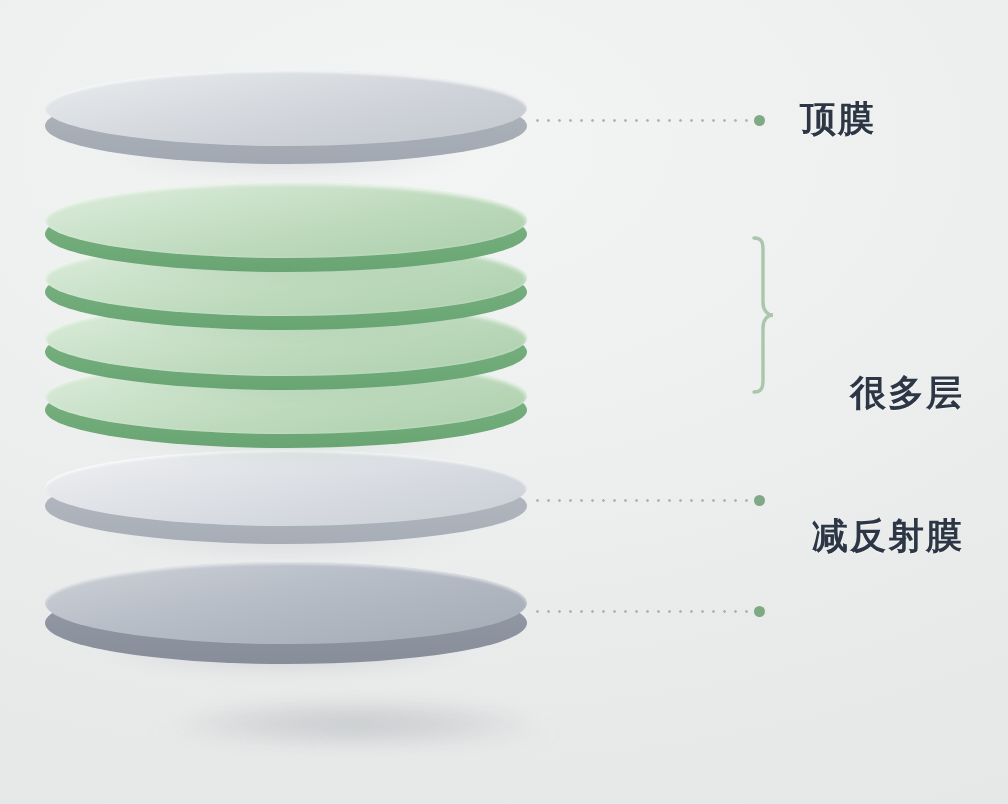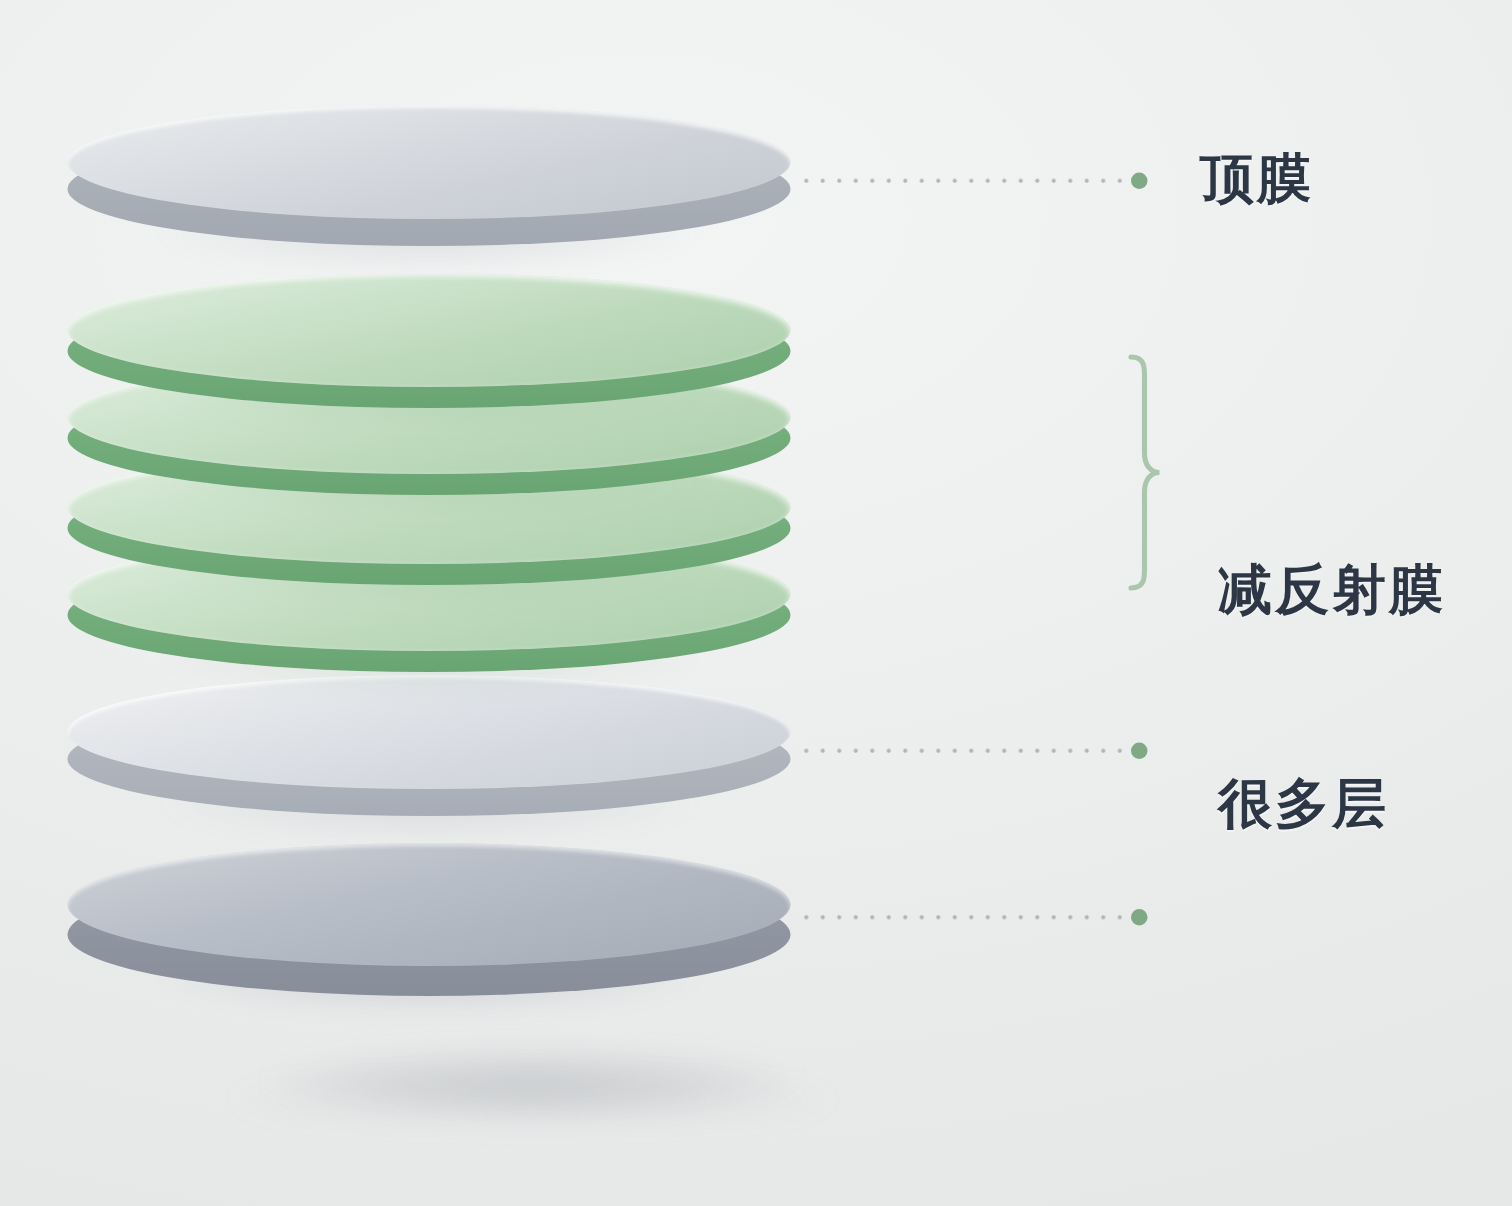--- a/index.html
+++ b/index.html
@@ -181,20 +181,21 @@
   
   .label {
     position: absolute;
     color: #2c3645;
     font-weight: 700;
     font-size: 36px;
     line-height: 1.26;
     letter-spacing: 2px;
     white-space: pre;
     text-shadow: 0 1px 1px rgba(255,255,255,.55);
+    text-align: right;
   }
   .label.multi {
     line-height: 1.32;
   }
   .label .ln {
     display: block;
   }
 </style>
 </head>
 <body>
@@ -249,22 +250,22 @@
   <div class="leader" style="left:532px; top:119px; width:218px;"></div>
   <div class="leader-dot" style="left:754px; top:115px;"></div>
   <div class="label" style="left:800px; top:96px;">顶膜</div>
 
   <div class="brace" style="left:748px; top:236px; width:40px; height:158px;">
     <svg width="40" height="158" viewBox="0 0 40 158" fill="none">
       <path d="M22 2 C12 2 13 10 13 18 L13 66 C13 74 9 79 3 79 C9 79 13 84 13 92 L13 140 C13 148 12 156 22 156" stroke="#aac6ad" stroke-width="3.4" stroke-linecap="round" fill="none" transform="translate(14,0) scale(-1,1) translate(-14,0)"></path>
     </svg>
   </div>
   <div class="label multi" style="left:812px; top:274px;">
+    <span class="ln">很多层</span>
     <span class="ln">减反射膜</span>
-    <span class="ln">很多层</span>
   </div>
 
   <div class="leader" style="left:532px; top:499px; width:218px;"></div>
   <div class="leader-dot" style="left:754px; top:495px;"></div>
 
   <div class="leader" style="left:532px; top:610px; width:218px;"></div>
   <div class="leader-dot" style="left:754px; top:606px;"></div>
 
 </div>
 

